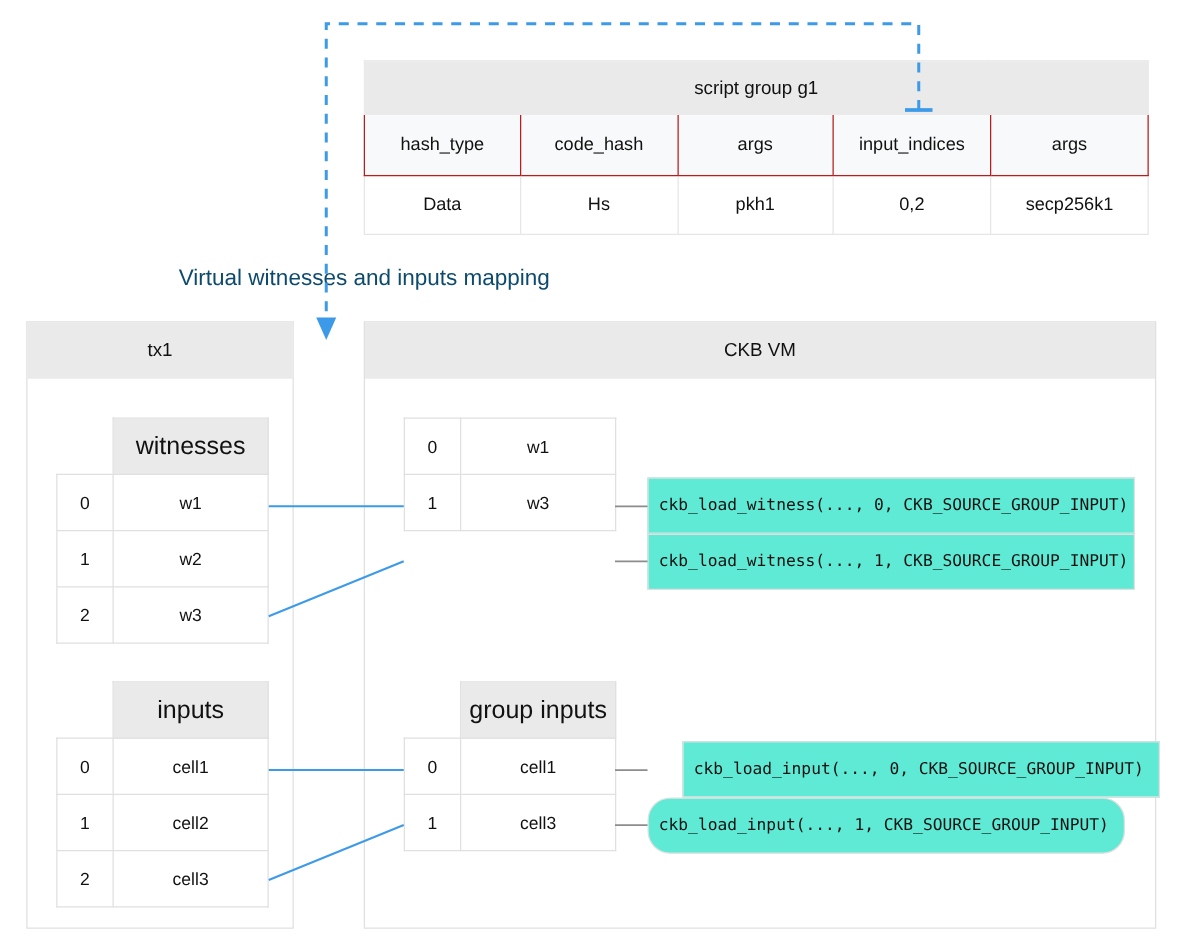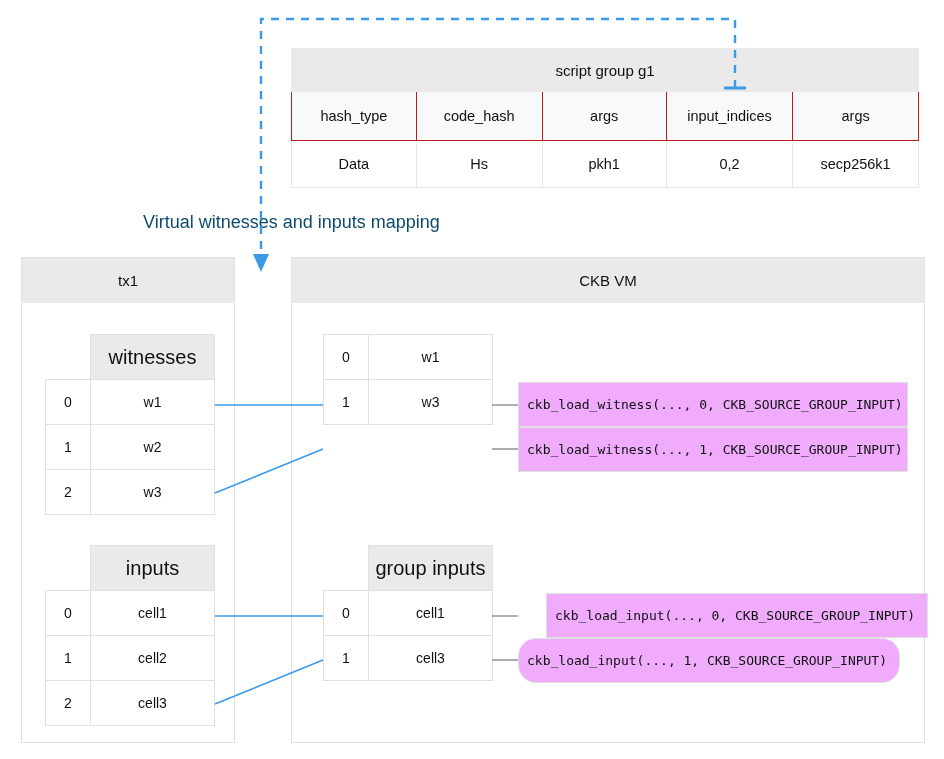--- a/index.html
+++ b/index.html
@@ -119,21 +119,21 @@
   #group-witnesses-table { left: 323px; top: 334px; }
   #group-witnesses-table td.val { width: 123px; }
 
   #group-inputs-table { left: 323px; top: 545px; }
   #group-inputs-table td.val { width: 123px; }
 
   
   .call-box {
     position: absolute;
     border: 1px solid #e0e0e0;
-    background: #f0abfc;
+    background: #5eead4;
     box-sizing: border-box;
     display: flex;
     align-items: center;
     padding-left: 8px;
     font-family: "DejaVu Sans Mono", monospace;
     font-size: 13px;
     color: #111111;
     white-space: nowrap;
   }
   #call-witness-0 { left: 518px; top: 382px; width: 390px; height: 45px; }

